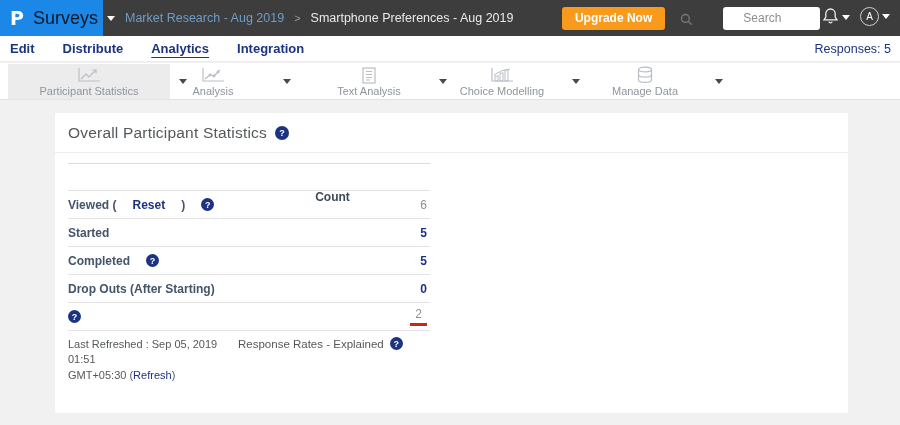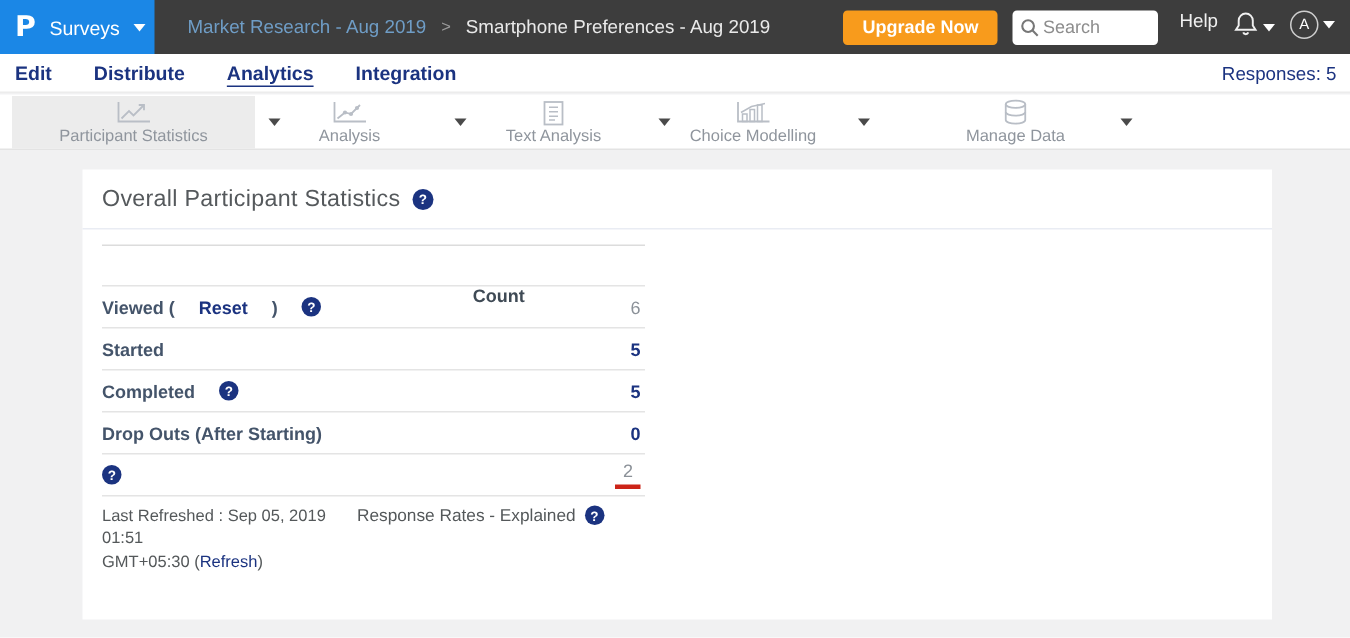--- a/index.html
+++ b/index.html
@@ -3,30 +3,30 @@
 <meta charset="utf-8">
 <style>
   * { margin:0; padding:0; box-sizing:border-box; }
   html,body { width:900px; height:425px; overflow:hidden; }
   body { font-family:"Liberation Sans","DejaVu Sans",sans-serif; background:#f1f1f2; position:relative; }
 
   
   .topbar { position:absolute; left:0; top:0; width:900px; height:36px; background:#3d3d3d; display:flex; align-items:center; }
   .brand { width:103px; height:36px; background:#1b87e6; display:flex; align-items:center; padding:0 10px; gap:9px; flex-shrink:0; }
   .logo { color:#fff; font-weight:bold; font-size:19px; line-height:1; font-family:"DejaVu Sans",sans-serif; }
-  .brand-label { color:#ffffff; font-size:13px; }
+  .brand-label { color:#0f172a; font-size:18px; }
   .caret { width:0; height:0; border-left:4px solid transparent; border-right:4px solid transparent; border-top:5px solid #fff; display:inline-block; }
   .crumbs { display:flex; align-items:center; gap:10px; margin-left:22px; font-size:12.5px; }
   .crumb-parent { color:#6f9dc6; }
   .crumb-sep { color:#9a9a9a; font-size:11px; }
   .crumb-current { color:#e9e9e9; }
   .topbar-right { margin-left:auto; display:flex; align-items:flex-start; gap:10px; padding-right:10px; }
   .upgrade-btn { background:#f89b1c; color:#fff; font-size:12px; font-weight:bold; border:none; border-radius:3px; height:23px; padding:0 13px; cursor:pointer; }
   .searchbox { position:relative; width:97px; height:23px; }
-  .searchbox input { width:100%; height:100%; border:none; border-radius:3px; font-size:12px; padding:0 4px 0 20px; color:#444; outline:none; font-family:inherit; }
+  .searchbox input { width:100%; height:100%; border:none; border-radius:3px; font-size:12px; padding:0 4px 0 20px; color:#444; outline:none; font-family:inherit;margin-left:48px; }
   .searchbox input::placeholder { color:#8d8d8d; }
   .search-ic { position:absolute; left:5px; top:5px; }
   .help-label { color:#f0f0f0; font-size:12.5px; margin-left:4px; }
   .bell-wrap, .avatar-wrap { display:flex; align-items:center; gap:3px; }
   .avatar { width:19px; height:19px; border:1.5px solid #cfcfcf; border-radius:50%; color:#fff; font-size:10px; display:flex; align-items:center; justify-content:center; }
 
   
   .navbar { position:absolute; left:0; top:36px; width:900px; height:26px; background:#fff; display:flex; align-items:center; border-bottom:1px solid #ececec; }
   .nav-item { color:#1b3380; font-size:13px; font-weight:600; margin-left:28px; text-decoration:none; cursor:pointer; }
   .nav-item:first-child { margin-left:10px; }
@@ -130,21 +130,21 @@
             <path d="M3 1 V14 H24" fill="none" stroke="#b9bec6" stroke-width="1.2"></path>
             <polyline points="5,12 10,7 13,10 20,3" fill="none" stroke="#b9bec6" stroke-width="1.2"></polyline>
             <polyline points="16.5,3 20,3 20,6.5" fill="none" stroke="#b9bec6" stroke-width="1.2"></polyline>
           </svg>
       </span>
       <span class="tb-label">Participant Statistics</span>
     </div>
     <span class="tb-caret"></span>
   </div>
 
-  <div class="tb-group" style="left:172px;">
+  <div class="tb-group" style="left:152px;">
     <div class="tb-btn" style="width:122px;">
       <span class="tb-icon">
         <svg width="26" height="17" viewBox="0 0 26 17">
             <path d="M3 1 V14 H24" fill="none" stroke="#b9bec6" stroke-width="1.2"></path>
             <polyline points="5,12 10,8 14,9 20,3" fill="none" stroke="#b9bec6" stroke-width="1.2"></polyline>
             <circle cx="10" cy="8" r="1.4" fill="#b9bec6"></circle>
             <circle cx="14" cy="9" r="1.4" fill="#b9bec6"></circle>
             <circle cx="18" cy="5" r="1.4" fill="#b9bec6"></circle>
           </svg>
       </span>
@@ -178,21 +178,21 @@
             <rect x="11" y="6" width="3" height="8" fill="none" stroke="#b9bec6" stroke-width="1"></rect>
             <rect x="16" y="3" width="3" height="11" fill="none" stroke="#b9bec6" stroke-width="1"></rect>
             <polyline points="5,8 12,4 21,2" fill="none" stroke="#b9bec6" stroke-width="1"></polyline>
           </svg>
       </span>
       <span class="tb-label">Choice Modelling</span>
     </div>
     <span class="tb-caret"></span>
   </div>
 
-  <div class="tb-group" style="left:616px;">
+  <div class="tb-group" style="left:584px;">
     <div class="tb-btn" style="width:122px;">
       <span class="tb-icon">
         <svg width="20" height="18" viewBox="0 0 20 18">
             <ellipse cx="10" cy="3.5" rx="6.5" ry="2.4" fill="none" stroke="#b9bec6" stroke-width="1.2"></ellipse>
             <path d="M3.5 3.5 V14 a6.5 2.4 0 0 0 13 0 V3.5" fill="none" stroke="#b9bec6" stroke-width="1.2"></path>
             <path d="M3.5 8.7 a6.5 2.4 0 0 0 13 0" fill="none" stroke="#b9bec6" stroke-width="1.2"></path>
           </svg>
       </span>
       <span class="tb-label">Manage Data</span>
     </div>

